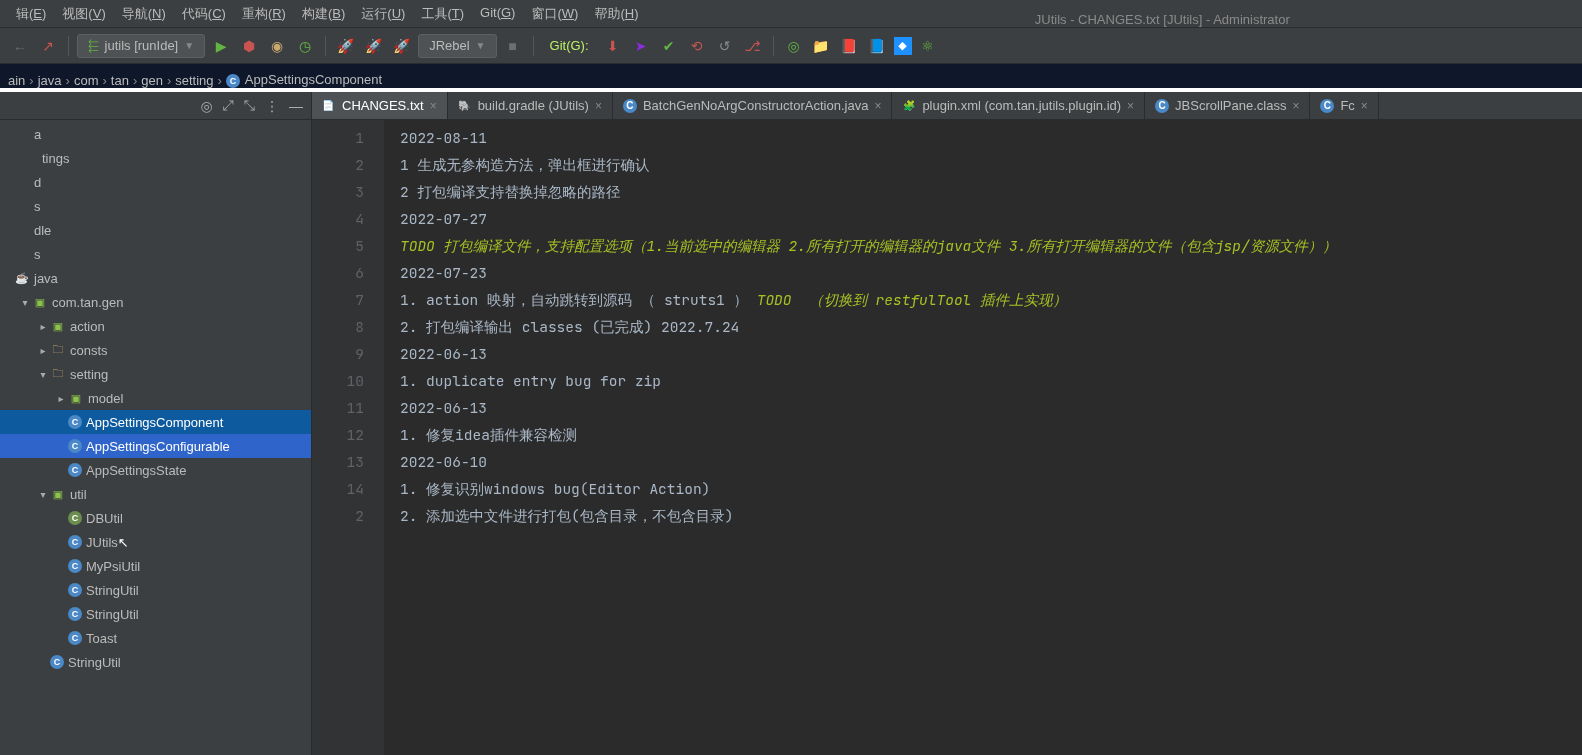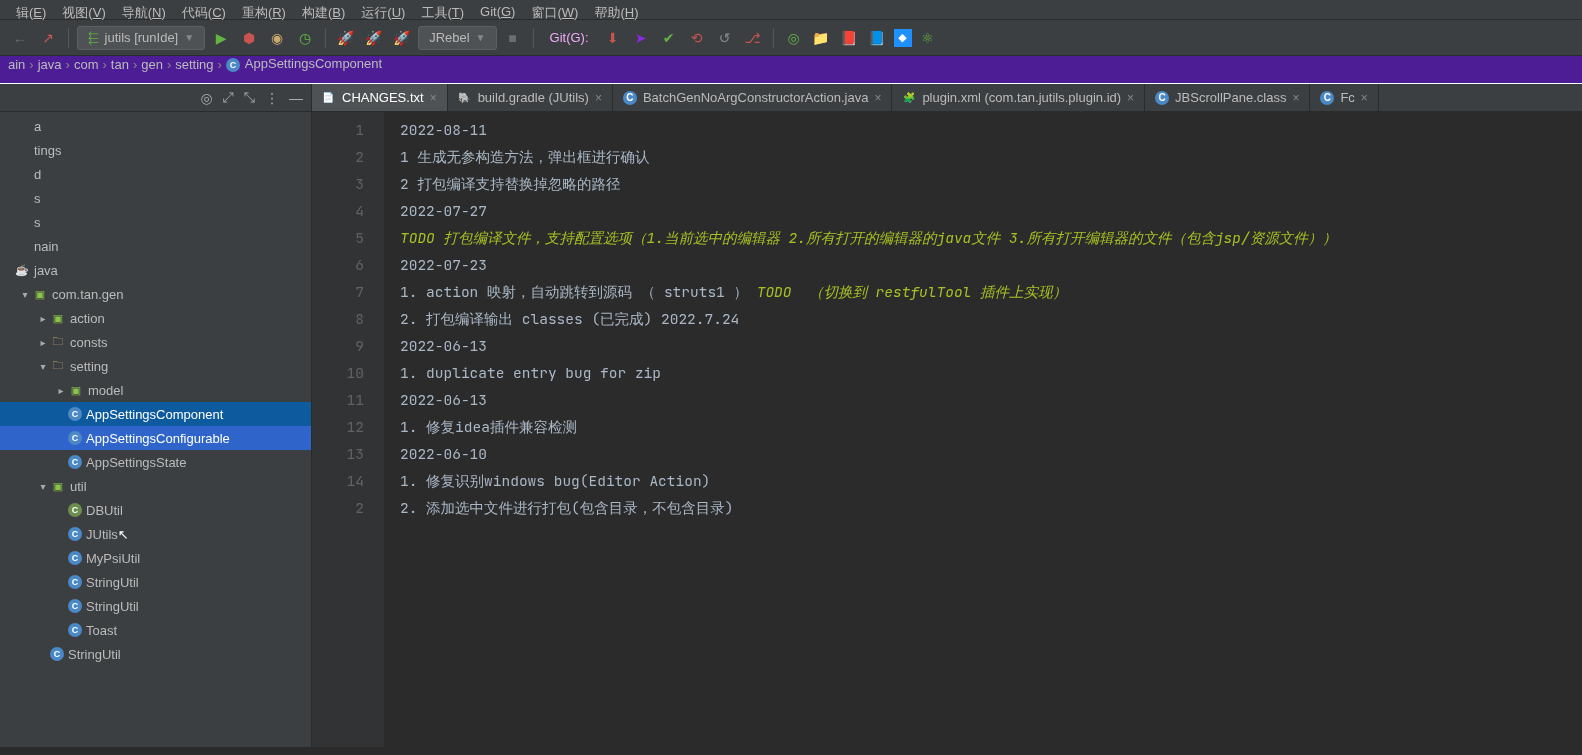--- a/index.html
+++ b/index.html
@@ -1,33 +1,33 @@
 <!DOCTYPE html>
 <html><head>
 <meta charset="utf-8">
 <style>
 * { margin:0; padding:0; box-sizing:border-box; }
 body { width:1582px; height:755px; background:#2b2b2b; font-family:"Microsoft YaHei","Segoe UI",sans-serif; font-size:13px; color:#bbbbbb; overflow:hidden; }
 
 
-.menubar { height:20px; display:flex; align-items:flex-start; padding:0 8px; background:#3c3f41; border-bottom:1px solid #2b2b2b;gap:44px; }
+.menubar { height:28px; display:flex; align-items:flex-end; padding:0 8px; background:#3c3f41; border-bottom:1px solid #2b2b2b;gap:44px; }
 .menu-item { padding:4px 8px; color:#bbbbbb; cursor:pointer; }
 .menu-item u { text-decoration:underline; }
 .window-title { flex:1; text-align:center; color:#8a8a8a; padding-left:60px; }
 
 
 .toolbar { height:36px; display:flex; align-items:center; padding:0 8px; background:#3c3f41; border-bottom:1px solid #2b2b2b; gap:4px; }
 .tb-btn { width:24px; height:24px; display:flex; align-items:center; justify-content:center; cursor:pointer; font-size:14px; }
 .tb-sep { width:1px; height:20px; background:#555; margin:0 4px; }
 .run-config { display:flex; align-items:center; gap:6px; height:24px; padding:0 10px; background:#4e5254; border:1px solid #5e6060; border-radius:3px; color:#bbbbbb; cursor:pointer; }
 .chev { font-size:10px; color:#888; }
-.git-label { display:flex; align-items:center; gap:4px; padding:0 8px; color:#f0abfc; }
-
-
-.breadcrumb { height:28px; display:flex; align-items:flex-start; padding:0 8px; background:#4c1d95; border-bottom:1px solid #ffffff; gap:4px; color:#bbbbbb; font-size:13px; }
+.git-label { display:flex; align-items:center; gap:4px; padding:0 8px; color:#bef264; }
+
+
+.breadcrumb { height:28px; display:flex; align-items:flex-end; padding:0 8px; background:#0f172a; border-bottom:4px solid #ffffff; gap:4px; color:#bbbbbb; font-size:13px; }
 .crumb { cursor:pointer; }
 .crumb-sep { color:#888; }
 .bc-icon { display:inline-flex; align-items:center; justify-content:center; width:14px; height:14px; border-radius:50%; background:#4a88c7; color:#fff; font-size:9px; font-weight:bold; margin-right:2px; }
 
 
 .main-row { display:flex; height:calc(100% - 92px); }
 
 
 .proj-panel { width:312px; background:#3c3f41; display:flex; flex-direction:column; border-right:1px solid #2b2b2b; }
 .proj-toolbar { height:28px; display:flex; align-items:center; justify-content:flex-end; gap:10px; padding:0 8px; border-bottom:1px solid #2b2b2b; }
@@ -66,20 +66,21 @@
       <span class="menu-item">导航(<u>N</u>)</span>
       <span class="menu-item">代码(<u>C</u>)</span>
       <span class="menu-item">重构(<u>R</u>)</span>
       <span class="menu-item">构建(<u>B</u>)</span>
       <span class="menu-item">运行(<u>U</u>)</span>
       <span class="menu-item">工具(<u>T</u>)</span>
       <span class="menu-item">Git(<u>G</u>)</span>
       <span class="menu-item">窗口(<u>W</u>)</span>
       <span class="menu-item">帮助(<u>H</u>)</span>
     </div>
+  <div class="window-title">JUtils - CHANGES.txt [JUtils] - Administrator</div>
 </div>
 
 <div class="toolbar">
   <span class="tb-btn" style="color:#6e6e6e">←</span>
   <span class="tb-btn" style="color:#c75450">↗</span>
   <span class="tb-sep"></span>
   <div class="run-config">
     <span style="color:#62b543">⬱</span>
     <span>jutils [runIde]</span>
     <span class="chev">▼</span>
@@ -142,44 +143,44 @@
       <span class="pt-icon">⤡</span>
       <span class="pt-icon">⋮</span>
       <span class="pt-icon">—</span>
     </div>
     <div class="proj-tree" id="tree-slot">
         <div class="tree-row" style="padding-left: 0px;">
           <span class="tw-chevron"></span>
           <span class="tree-ico"></span>
           <span class="tree-label">a</span>
         </div>
-        <div class="tree-row" style="padding-left: 0px;">
+        <div class="tree-row" style="padding-left: 8px;">
           <span class="tw-chevron"></span>
           <span class="tree-ico"></span>
           <span class="tree-label">tings</span>
         </div>
         <div class="tree-row" style="padding-left: 0px;">
           <span class="tw-chevron"></span>
           <span class="tree-ico"></span>
           <span class="tree-label">d</span>
         </div>
         <div class="tree-row" style="padding-left: 0px;">
           <span class="tw-chevron"></span>
           <span class="tree-ico"></span>
           <span class="tree-label">s</span>
         </div>
         <div class="tree-row" style="padding-left: 0px;">
           <span class="tw-chevron"></span>
           <span class="tree-ico"></span>
+          <span class="tree-label">dle</span>
+        </div>
+        <div class="tree-row" style="padding-left: 0px;">
+          <span class="tw-chevron"></span>
+          <span class="tree-ico"></span>
           <span class="tree-label">s</span>
-        </div>
-        <div class="tree-row" style="padding-left: 0px;">
-          <span class="tw-chevron"></span>
-          <span class="tree-ico"></span>
-          <span class="tree-label">nain</span>
         </div>
         <div class="tree-row" style="padding-left: 0px;">
           <span class="tw-chevron"></span>
           <span class="tree-ico" style="color:#c9a96e">☕</span>
           <span class="tree-label">java</span>
         </div>
         <div class="tree-row" style="padding-left: 18px;">
           <span class="tw-chevron">▾</span>
           <span class="tree-ico ico-pkg">▣</span>
           <span class="tree-label">com.tan.gen</span>

